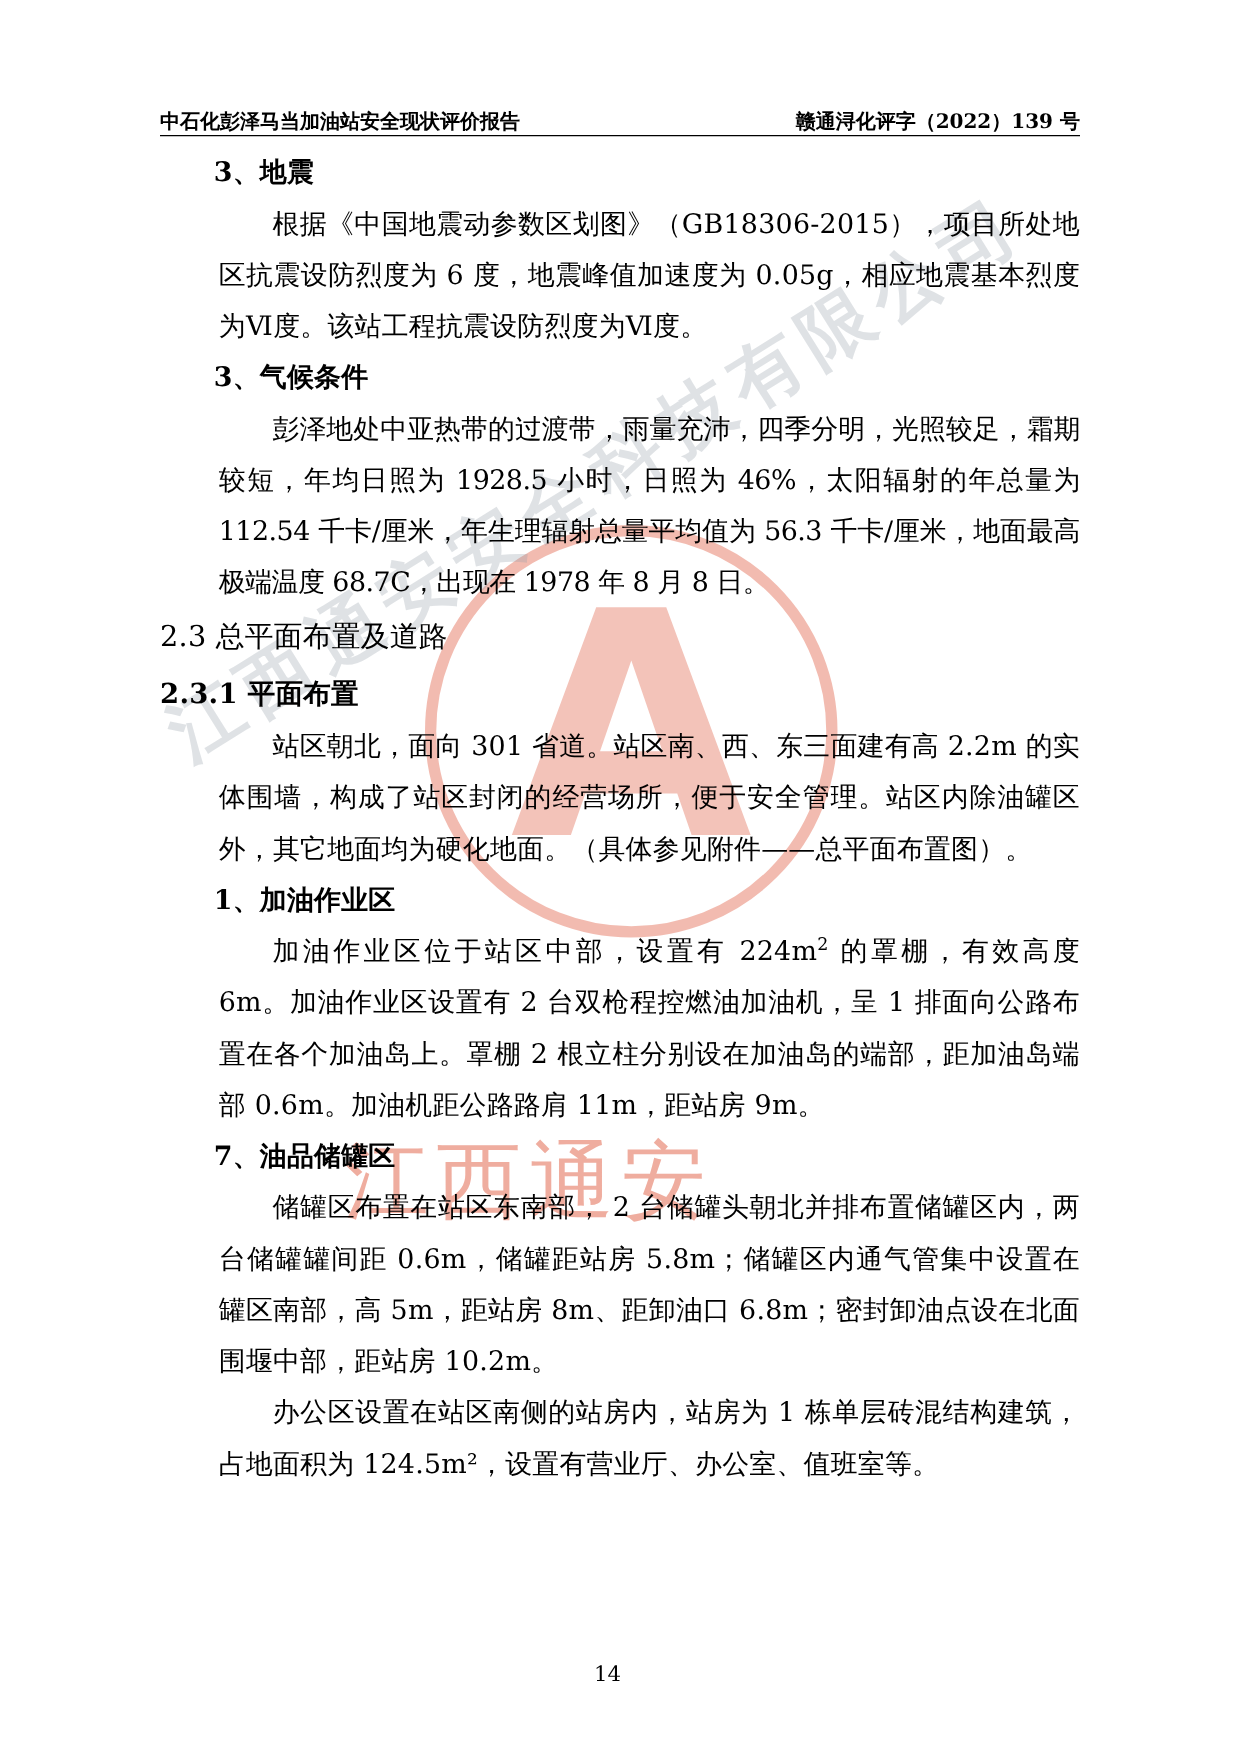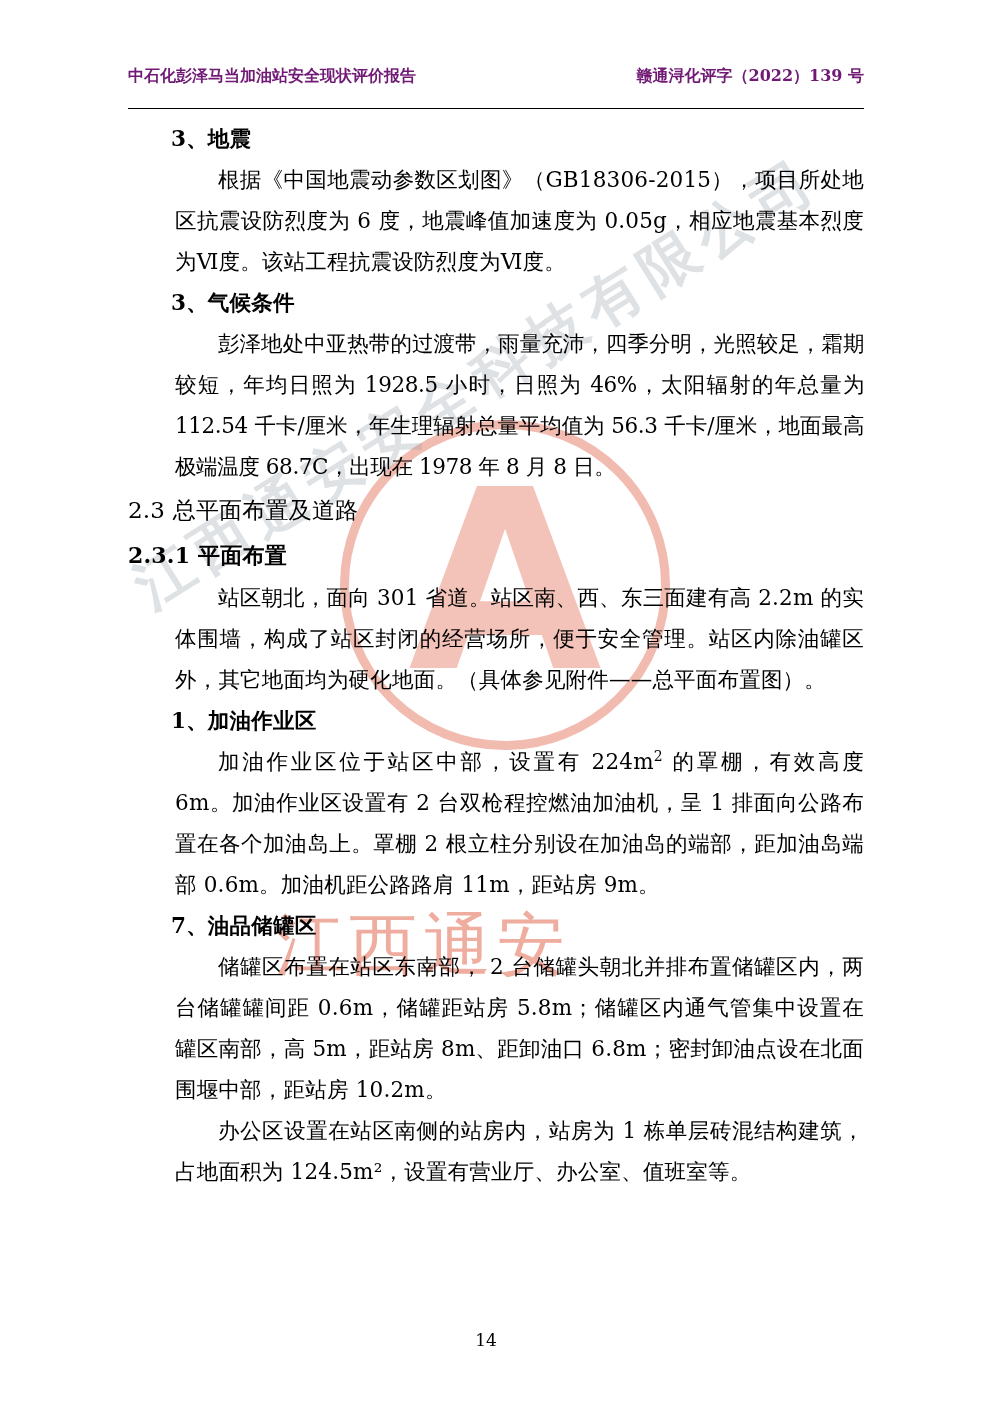--- a/index.html
+++ b/index.html
@@ -85,29 +85,29 @@
     color: rgba(150, 160, 170, 0.30);
     white-space: nowrap;
     transform: rotate(-32deg);
     transform-origin: left top;
   }
 
   
   .header {
     position: absolute;
     left: 128px;
-    top: 66px;
+    top: 87px;
     width: 736px;
     display: flex;
     justify-content: space-between;
     align-items: baseline;
     font-family: "DejaVu Serif", "Liberation Serif", serif;
     font-size: 16px;
     font-weight: bold;
-    color: #701a75;
+    color: #000000;
     z-index: 10;
   }
   .header-rule {
     position: absolute;
     left: 128px;
     top: 108px;
     width: 736px;
     height: 1px;
     background: #000;
     z-index: 10;

